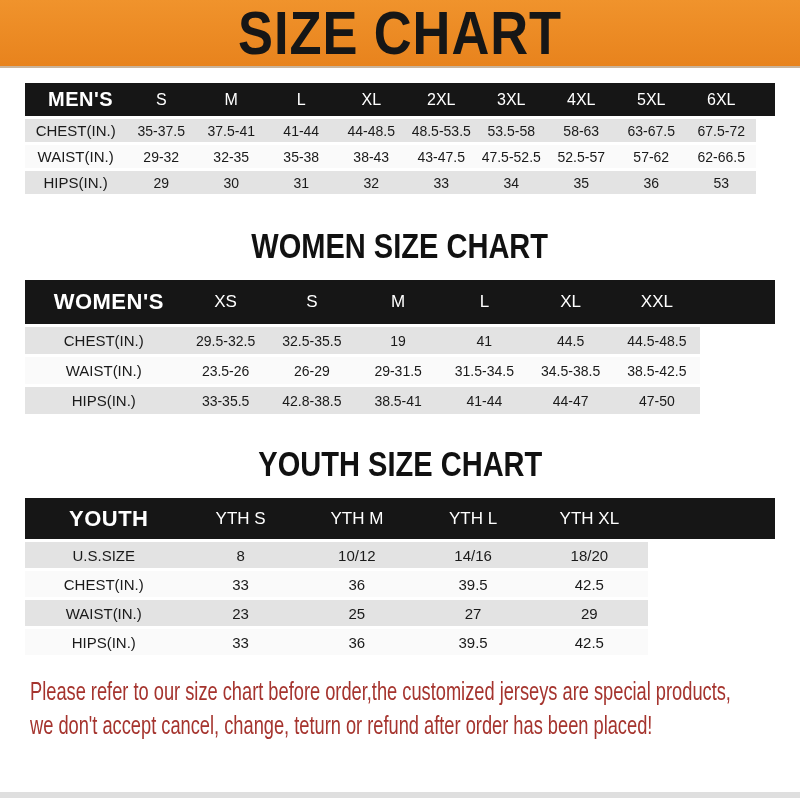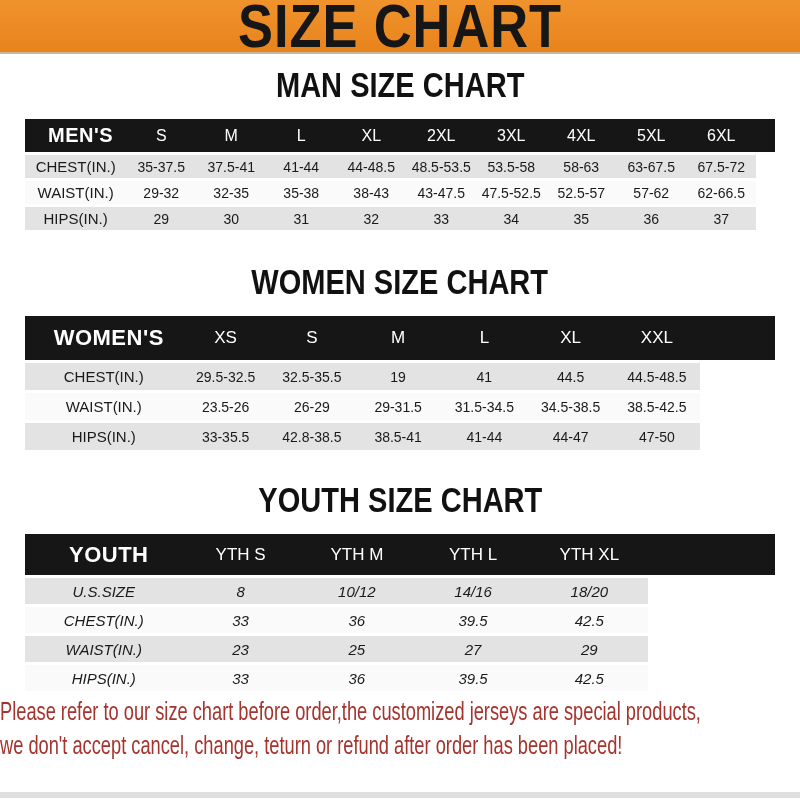--- a/index.html
+++ b/index.html
@@ -7,21 +7,21 @@
   body { font-family: "Liberation Sans", sans-serif; width: 800px; }
   .page {
     position: relative;
     width: 800px; height: 800px;
     background: #ffffff;
     overflow: hidden;
   }
 
   
   .banner {
-    height: 54px;
+    height: 68px;
     background: linear-gradient(#f0932c, #e8831d);
     border-bottom: 2px solid #c9b49c;
     display: flex; align-items: center; justify-content: center;
   }
   .banner-title {
     display: inline-block;
     font-size: 57px; font-weight: 700; color: #161616;
     letter-spacing: 1px;
     transform: scaleX(0.92) scaleY(1.06);
   }
@@ -74,30 +74,30 @@
   
   .t-women thead th { height: 44px; font-size: 17px; }
   .t-women thead th.group-label { font-size: 22px; }
   .t-women tbody td { height: 27px; font-size: 14px; }
   .t-women .label-col  { width: 21%; }
   .t-women .filler-col { width: 10%; }
 
   
   .t-youth thead th { height: 41px; font-size: 17px; }
   .t-youth thead th.group-label { font-size: 22px; }
-  .t-youth tbody td { height: 26px; font-size: 15px; font-style: italic; }
+  .t-youth tbody td { height: 26px; font-size: 15px; }
   .t-youth .label-col  { width: 21%; }
   .t-youth .filler-col { width: 17%; }
 
   tbody td.label-cell { font-size: 15px; }
   .filler-cell { background: transparent !important; }
   thead th.filler-cell { background: #161616 !important; }
 
   
-  .footer-note { }
+  .footer-note { margin-top: 16px; padding-left: 30px; }
   .footer-note .line {
     display: block; white-space: nowrap;
     font-size: 25px; line-height: 34px;
     color: #a5342e; font-weight: 400;
     transform: scaleX(0.73); transform-origin: 0 50%;
   }
 
   .bottom-strip {
     position: absolute; left: 0; right: 0; bottom: 2px;
     height: 6px; background: #dfdfdf;
@@ -106,21 +106,20 @@
 </head>
 <body>
 
 <div class="page">
 
   <header class="banner">
     <span class="banner-title">SIZE CHART</span>
   </header>
 
   <section class="sec-men">
-    <h2 class="section-title"><span class="tt">MAN SIZE CHART</span></h2>
     <div class="table-wrap">
       <table class="size-table t-men">
           <colgroup>
             <col class="label-col">
             <col>
             <col>
             <col>
             <col>
             <col>
             <col>
@@ -174,21 +173,21 @@
             <tr>
               <td class="label-cell">HIPS(IN.)</td>
               <td>29</td>
               <td>30</td>
               <td>31</td>
               <td>32</td>
               <td>33</td>
               <td>34</td>
               <td>35</td>
               <td>36</td>
-              <td>37</td>
+              <td>53</td>
               <td class="filler-cell"></td>
             </tr>
           </tbody>
         </table>
     </div>
   </section>
 
   <section class="sec-women">
     <h2 class="section-title"><span class="tt">WOMEN SIZE CHART</span></h2>
     <div class="table-wrap">

